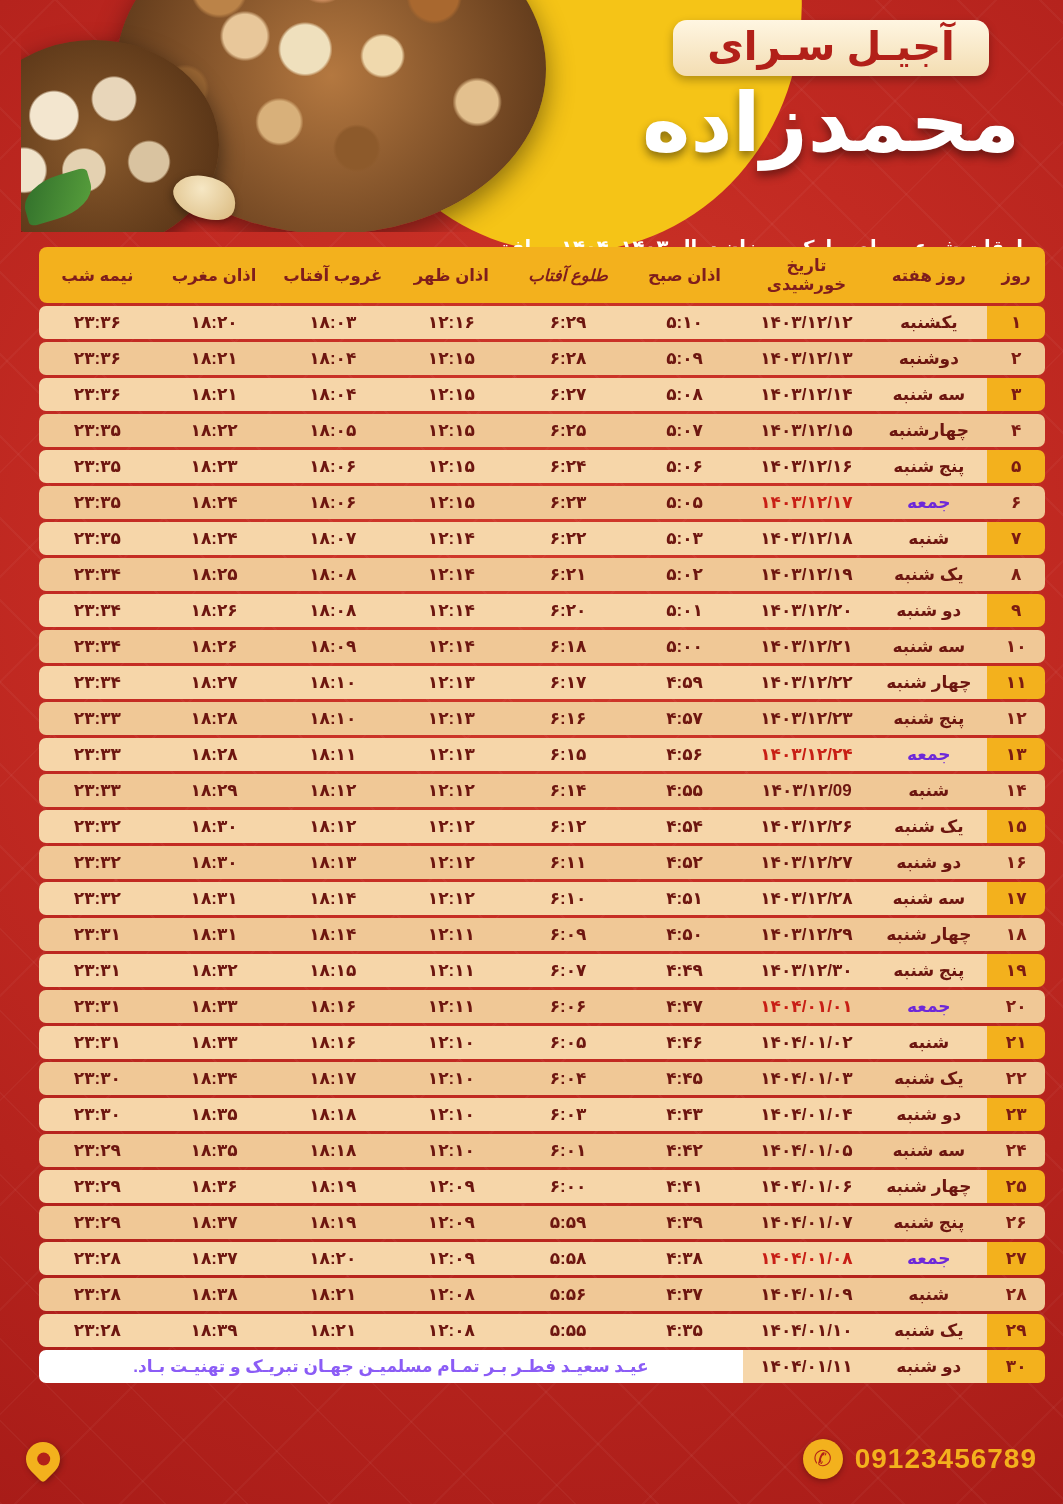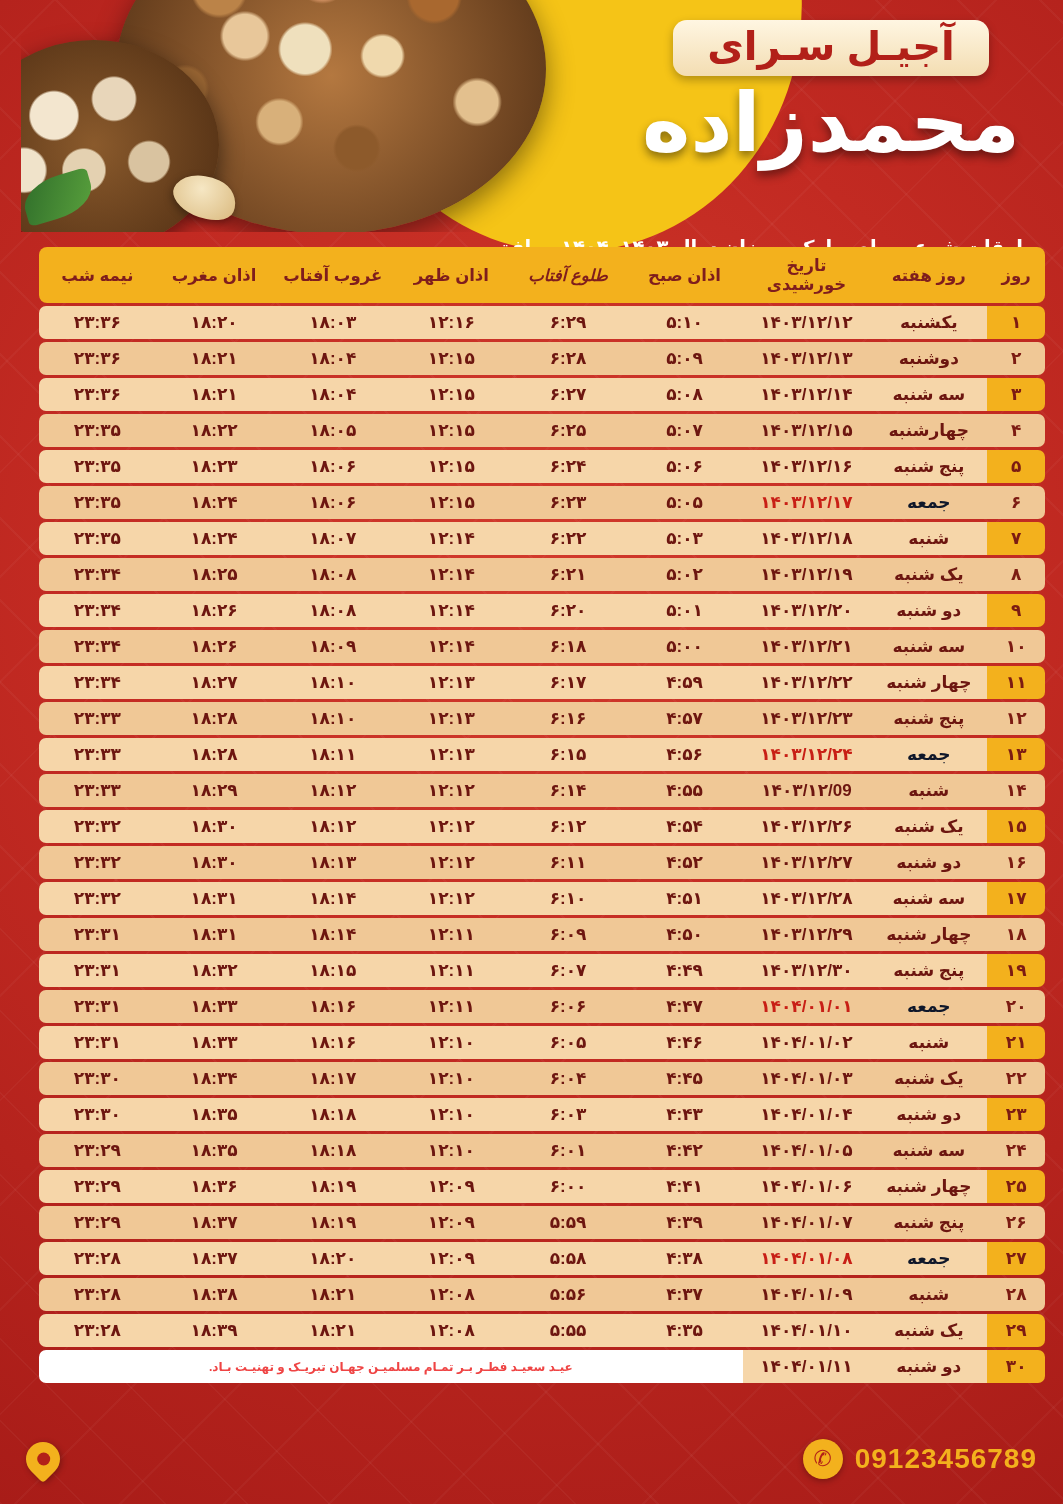--- a/index.html
+++ b/index.html
@@ -181,28 +181,28 @@
   table.cal tr td.num {
     background: #f3b11d;
     color: #7c1b12;
     border-radius: 0 7px 7px 0;
     width: 58px;
   }
   table.cal tr td.mid {
     border-radius: 7px 0 0 7px;
   }
   table.cal tr.alt td { background: #f0c896; }
-  table.cal td.friday { color: #0f172a; }
+  table.cal td.friday { color: #6d28d9; }
   table.cal td.cell-date.friday { color: #c81f16; }
 
   
   tr.eid td.greet {
     background: #ffffff;
-    color: #ef4444;
-    font-size: 12px;
+    color: #8b5cf6;
+    font-size: 17px;
     border-radius: 7px 0 0 7px;
     letter-spacing: .3px;
   }
 
   
   .footer{
     position:absolute;
     left:0; bottom: 14px;
     width: 100%;
     height: 62px;

